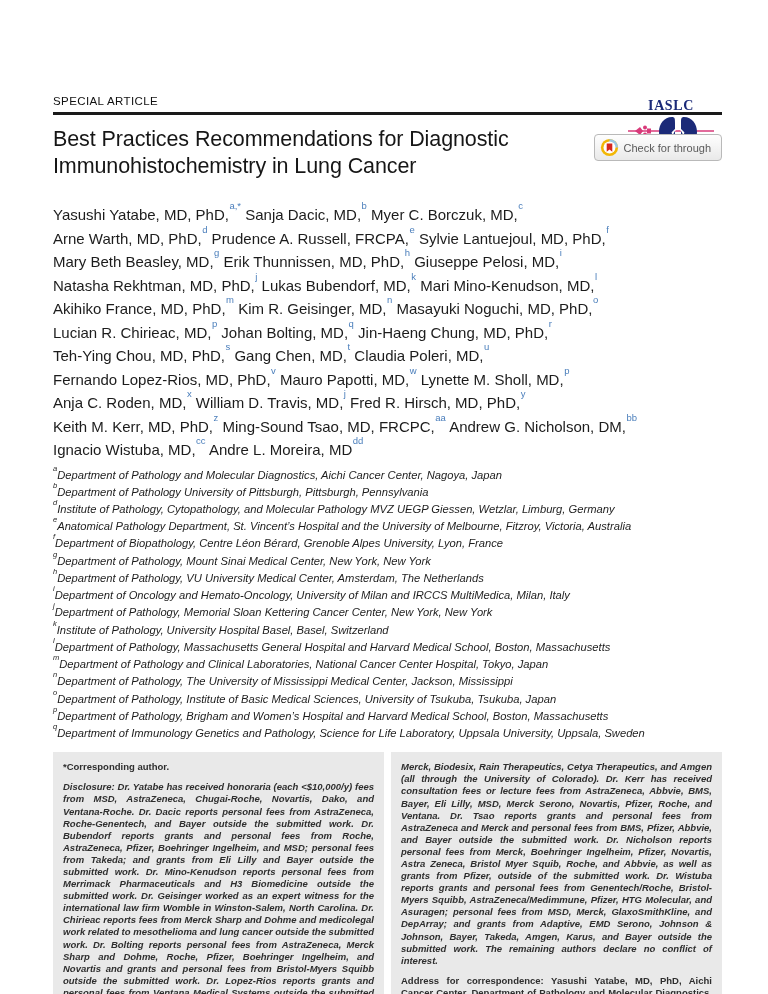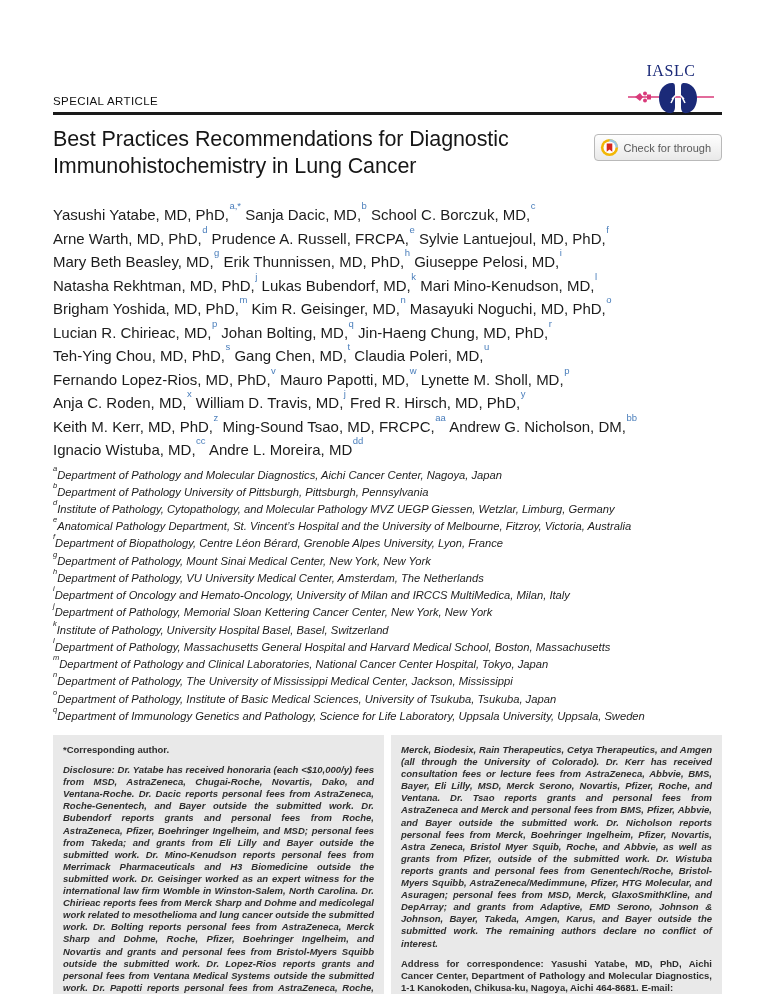--- a/index.html
+++ b/index.html
@@ -3,21 +3,21 @@
 <meta charset="utf-8">
 <style>
   html,body{margin:0;padding:0;background:#ffffff;}
   body{width:768px;height:994px;overflow:hidden;font-family:"Liberation Sans","DejaVu Sans",sans-serif;color:#1c1c1c;}
   .page{position:relative;width:669px;margin-left:53px;padding-top:62px;}
 
   
   .header-row{position:relative;height:50px;}
   .kicker{position:absolute;left:0;bottom:5px;font-size:11.5px;letter-spacing:.4px;color:#111;}
   .logo{position:absolute;right:8px;top:0;width:86px;text-align:center;}
-  .logo-text{font-family:"Liberation Serif","DejaVu Serif",serif;font-weight:normal;font-size:16px;letter-spacing:.6px;color:#1b2a78;}
+  .logo-text{font-family:"Liberation Serif","DejaVu Serif",serif;font-weight:bold;font-size:14px;letter-spacing:.6px;color:#1b2a78;margin-top:36px;}
   .logo svg{display:block;margin:0 auto;}
   .rule{height:3px;background:#1a1a1a;margin-top:0;}
 
   
   .title-row{position:relative;margin-top:11px;min-height:62px;}
   h1{margin:0;font-size:21.5px;line-height:27px;font-weight:normal;letter-spacing:-.1px;color:#161616;max-width:560px;}
   .badge{position:absolute;right:0;top:8px;display:inline-flex;align-items:center;gap:5px;
          padding:3px 10px 3px 5px;border:1px solid #b9b9b9;border-radius:4px;
          background:linear-gradient(#fefefe,#e9e9e9);cursor:pointer;}
   .badge span{font-size:11px;color:#5a5a5a;}
@@ -70,25 +70,25 @@
         <circle cx="9.5" cy="9.5" r="8.6" fill="#f2b705"></circle>
         <path d="M9.5,0.9 a8.6,8.6 0 0 1 8.6,8.6 l-3,0 a5.6,5.6 0 0 0 -5.6,-5.6 z" fill="#9bc7e4"></path>
         <circle cx="9.5" cy="9.5" r="6" fill="#ffffff"></circle>
         <path d="M6.7,5.4 h5.6 v8.4 l-2.8,-2.3 l-2.8,2.3 z" fill="#d6281e"></path>
       </svg>
       <span>Check for through</span>
     </div>
   </div>
 
   <div class="authors" id="authors">
-      <div class="author-line"><span>Yasushi Yatabe, MD, PhD,</span><sup class="aff-sup">a,*</sup><span> Sanja Dacic, MD,</span><sup class="aff-sup">b</sup><span> School C. Borczuk, MD,</span><sup class="aff-sup">c</sup></div>
+      <div class="author-line"><span>Yasushi Yatabe, MD, PhD,</span><sup class="aff-sup">a,*</sup><span> Sanja Dacic, MD,</span><sup class="aff-sup">b</sup><span> Myer C. Borczuk, MD,</span><sup class="aff-sup">c</sup></div>
       <div class="author-line"><span>Arne Warth, MD, PhD,</span><sup class="aff-sup">d</sup><span> Prudence A. Russell, FRCPA,</span><sup class="aff-sup">e</sup><span> Sylvie Lantuejoul, MD, PhD,</span><sup class="aff-sup">f</sup></div>
       <div class="author-line"><span>Mary Beth Beasley, MD,</span><sup class="aff-sup">g</sup><span> Erik Thunnissen, MD, PhD,</span><sup class="aff-sup">h</sup><span> Giuseppe Pelosi, MD,</span><sup class="aff-sup">i</sup></div>
       <div class="author-line"><span>Natasha Rekhtman, MD, PhD,</span><sup class="aff-sup">j</sup><span> Lukas Bubendorf, MD,</span><sup class="aff-sup">k</sup><span> Mari Mino-Kenudson, MD,</span><sup class="aff-sup">l</sup></div>
-      <div class="author-line"><span>Brigham Yoshida, MD, PhD,</span><sup class="aff-sup">m</sup><span> Kim R. Geisinger, MD,</span><sup class="aff-sup">n</sup><span> Masayuki Noguchi, MD, PhD,</span><sup class="aff-sup">o</sup></div>
+      <div class="author-line"><span>Akihiko France, MD, PhD,</span><sup class="aff-sup">m</sup><span> Kim R. Geisinger, MD,</span><sup class="aff-sup">n</sup><span> Masayuki Noguchi, MD, PhD,</span><sup class="aff-sup">o</sup></div>
       <div class="author-line"><span>Lucian R. Chirieac, MD,</span><sup class="aff-sup">p</sup><span> Johan Bolting, MD,</span><sup class="aff-sup">q</sup><span> Jin-Haeng Chung, MD, PhD,</span><sup class="aff-sup">r</sup></div>
       <div class="author-line"><span>Teh-Ying Chou, MD, PhD,</span><sup class="aff-sup">s</sup><span> Gang Chen, MD,</span><sup class="aff-sup">t</sup><span> Claudia Poleri, MD,</span><sup class="aff-sup">u</sup></div>
       <div class="author-line"><span>Fernando Lopez-Rios, MD, PhD,</span><sup class="aff-sup">v</sup><span> Mauro Papotti, MD,</span><sup class="aff-sup">w</sup><span> Lynette M. Sholl, MD,</span><sup class="aff-sup">p</sup></div>
       <div class="author-line"><span>Anja C. Roden, MD,</span><sup class="aff-sup">x</sup><span> William D. Travis, MD,</span><sup class="aff-sup">j</sup><span> Fred R. Hirsch, MD, PhD,</span><sup class="aff-sup">y</sup></div>
       <div class="author-line"><span>Keith M. Kerr, MD, PhD,</span><sup class="aff-sup">z</sup><span> Ming-Sound Tsao, MD, FRCPC,</span><sup class="aff-sup">aa</sup><span> Andrew G. Nicholson, DM,</span><sup class="aff-sup">bb</sup></div>
       <div class="author-line"><span>Ignacio Wistuba, MD,</span><sup class="aff-sup">cc</sup><span> Andre L. Moreira, MD</span><sup class="aff-sup">dd</sup></div>
     </div>
 
   <div class="affils" id="affiliations">
       <div class="affil-line"><sup>a</sup><span>Department of Pathology and Molecular Diagnostics, Aichi Cancer Center, Nagoya, Japan</span></div>
@@ -98,20 +98,21 @@
       <div class="affil-line"><sup>f</sup><span>Department of Biopathology, Centre Léon Bérard, Grenoble Alpes University, Lyon, France</span></div>
       <div class="affil-line"><sup>g</sup><span>Department of Pathology, Mount Sinai Medical Center, New York, New York</span></div>
       <div class="affil-line"><sup>h</sup><span>Department of Pathology, VU University Medical Center, Amsterdam, The Netherlands</span></div>
       <div class="affil-line"><sup>i</sup><span>Department of Oncology and Hemato-Oncology, University of Milan and IRCCS MultiMedica, Milan, Italy</span></div>
       <div class="affil-line"><sup>j</sup><span>Department of Pathology, Memorial Sloan Kettering Cancer Center, New York, New York</span></div>
       <div class="affil-line"><sup>k</sup><span>Institute of Pathology, University Hospital Basel, Basel, Switzerland</span></div>
       <div class="affil-line"><sup>l</sup><span>Department of Pathology, Massachusetts General Hospital and Harvard Medical School, Boston, Massachusetts</span></div>
       <div class="affil-line"><sup>m</sup><span>Department of Pathology and Clinical Laboratories, National Cancer Center Hospital, Tokyo, Japan</span></div>
       <div class="affil-line"><sup>n</sup><span>Department of Pathology, The University of Mississippi Medical Center, Jackson, Mississippi</span></div>
       <div class="affil-line"><sup>o</sup><span>Department of Pathology, Institute of Basic Medical Sciences, University of Tsukuba, Tsukuba, Japan</span></div>
+      <div class="affil-line"><sup>p</sup><span>Department of Pathology, Brigham and Women’s Hospital and Harvard Medical School, Boston, Massachusetts</span></div>
       <div class="affil-line"><sup>q</sup><span>Department of Immunology Genetics and Pathology, Science for Life Laboratory, Uppsala University, Uppsala, Sweden</span></div>
     </div>
 
   <div class="footnotes">
     <div class="fnbox">
       <p>*Corresponding author.</p>
       <p class="italic">Disclosure: Dr. Yatabe has received honoraria (each &lt;$10,000/y) fees from MSD, AstraZeneca, Chugai-Roche, Novartis, Dako, and Ventana-Roche. Dr. Dacic reports personal fees from AstraZeneca, Roche-Genentech, and Bayer outside the submitted work. Dr. Bubendorf reports grants and personal fees from Roche, AstraZeneca, Pfizer, Boehringer Ingelheim, and MSD; personal fees from Takeda; and grants from Eli Lilly and Bayer outside the submitted work. Dr. Mino-Kenudson reports personal fees from Merrimack Pharmaceuticals and H3 Biomedicine outside the submitted work. Dr. Geisinger worked as an expert witness for the international law firm Womble in Winston-Salem, North Carolina. Dr. Chirieac reports fees from Merck Sharp and Dohme and medicolegal work related to mesothelioma and lung cancer outside the submitted work. Dr. Bolting reports personal fees from AstraZeneca, Merck Sharp and Dohme, Roche, Pfizer, Boehringer Ingelheim, and Novartis and grants and personal fees from Bristol-Myers Squibb outside the submitted work. Dr. Lopez-Rios reports grants and personal fees from Ventana Medical Systems outside the submitted work. Dr. Papotti reports personal fees from AstraZeneca, Roche, Pfizer, AbbVie, and MSD outside the submitted work. Dr. Sholl reports personal fees from Foghorn Therapeutics outside the submitted work. Dr. Hirsch has participated in scientific advisory boards of Roche/Genenetech, AstraZeneca, BMS, Bayer, Loxo, Ventana, Helsinn, and Abbvie and has received research funding for his laboratory research from Clovis,</p>
     </div>
     <div class="fnbox">
       <p class="italic">Merck, Biodesix, Rain Therapeutics, Cetya Therapeutics, and Amgen (all through the University of Colorado). Dr. Kerr has received consultation fees or lecture fees from AstraZeneca, Abbvie, BMS, Bayer, Eli Lilly, MSD, Merck Serono, Novartis, Pfizer, Roche, and Ventana. Dr. Tsao reports grants and personal fees from AstraZeneca and Merck and personal fees from BMS, Pfizer, Abbvie, and Bayer outside the submitted work. Dr. Nicholson reports personal fees from Merck, Boehringer Ingelheim, Pfizer, Novartis, Astra Zeneca, Bristol Myer Squib, Roche, and Abbvie, as well as grants from Pfizer, outside of the submitted work. Dr. Wistuba reports grants and personal fees from Genentech/Roche, Bristol-Myers Squibb, AstraZeneca/Medimmune, Pfizer, HTG Molecular, and Asuragen; personal fees from MSD, Merck, GlaxoSmithKline, and DepArray; and grants from Adaptive, EMD Serono, Johnson &amp; Johnson, Bayer, Takeda, Amgen, Karus, and Bayer outside the submitted work. The remaining authors declare no conflict of interest.</p>

